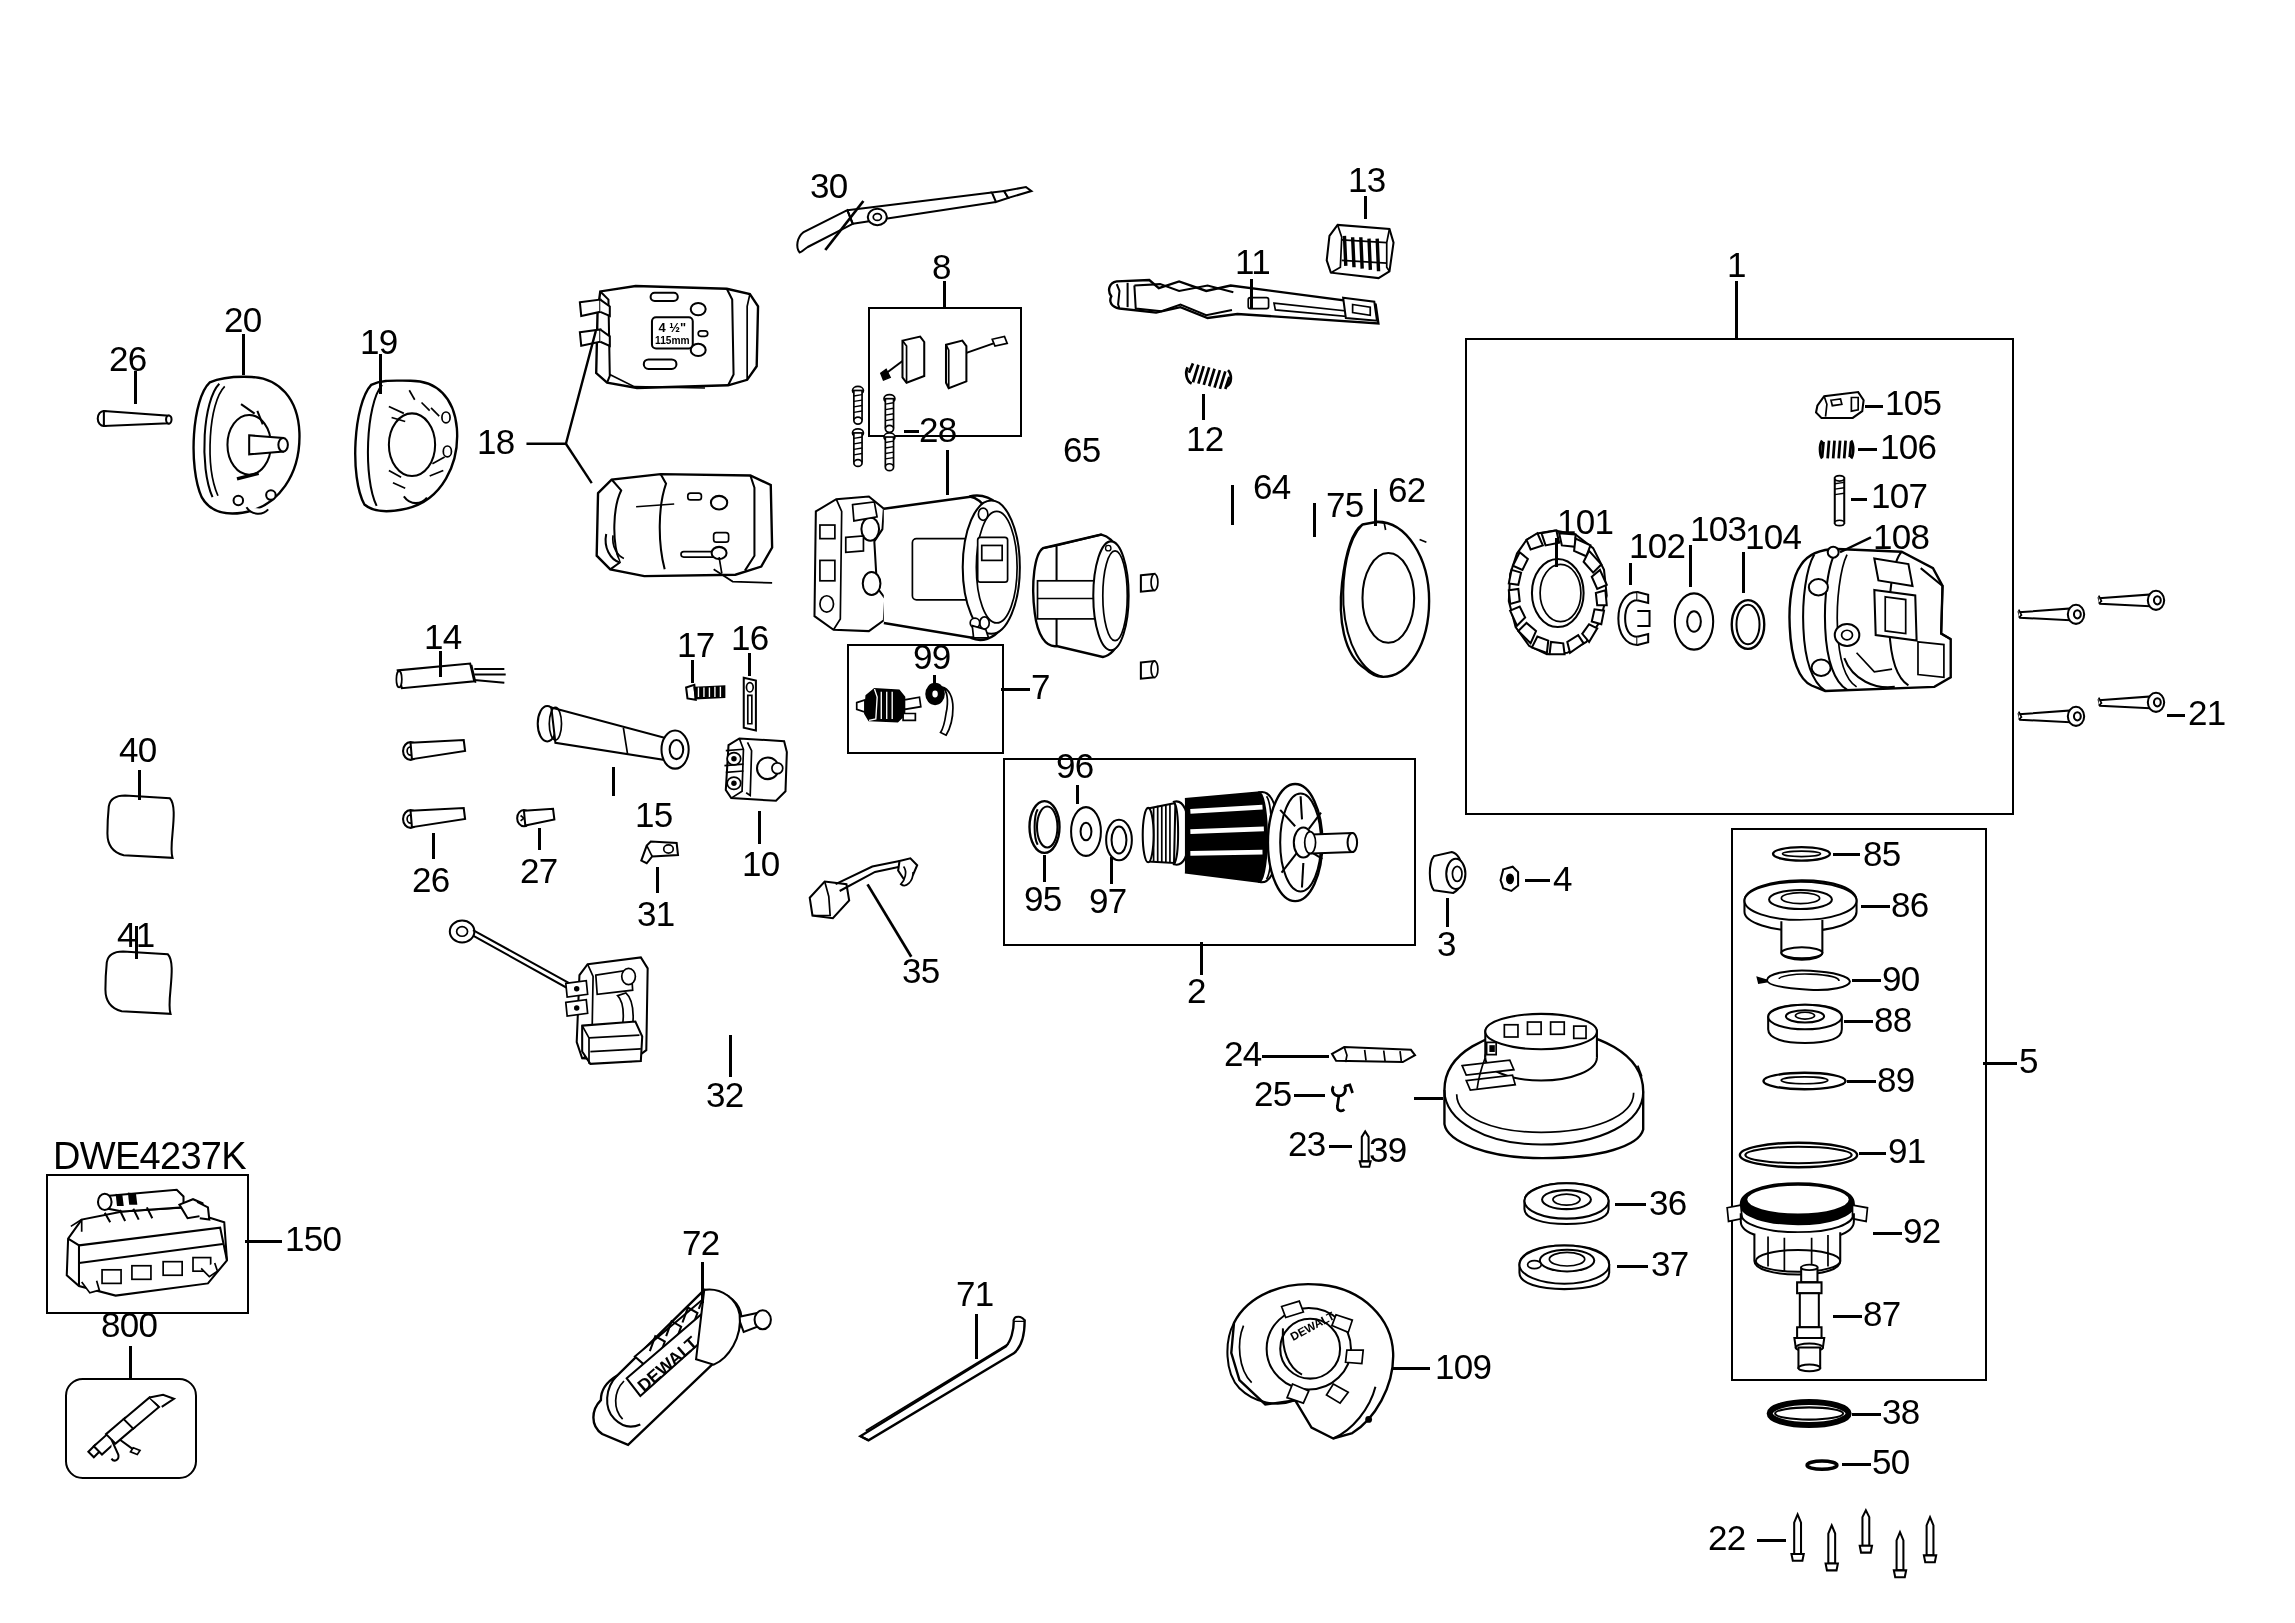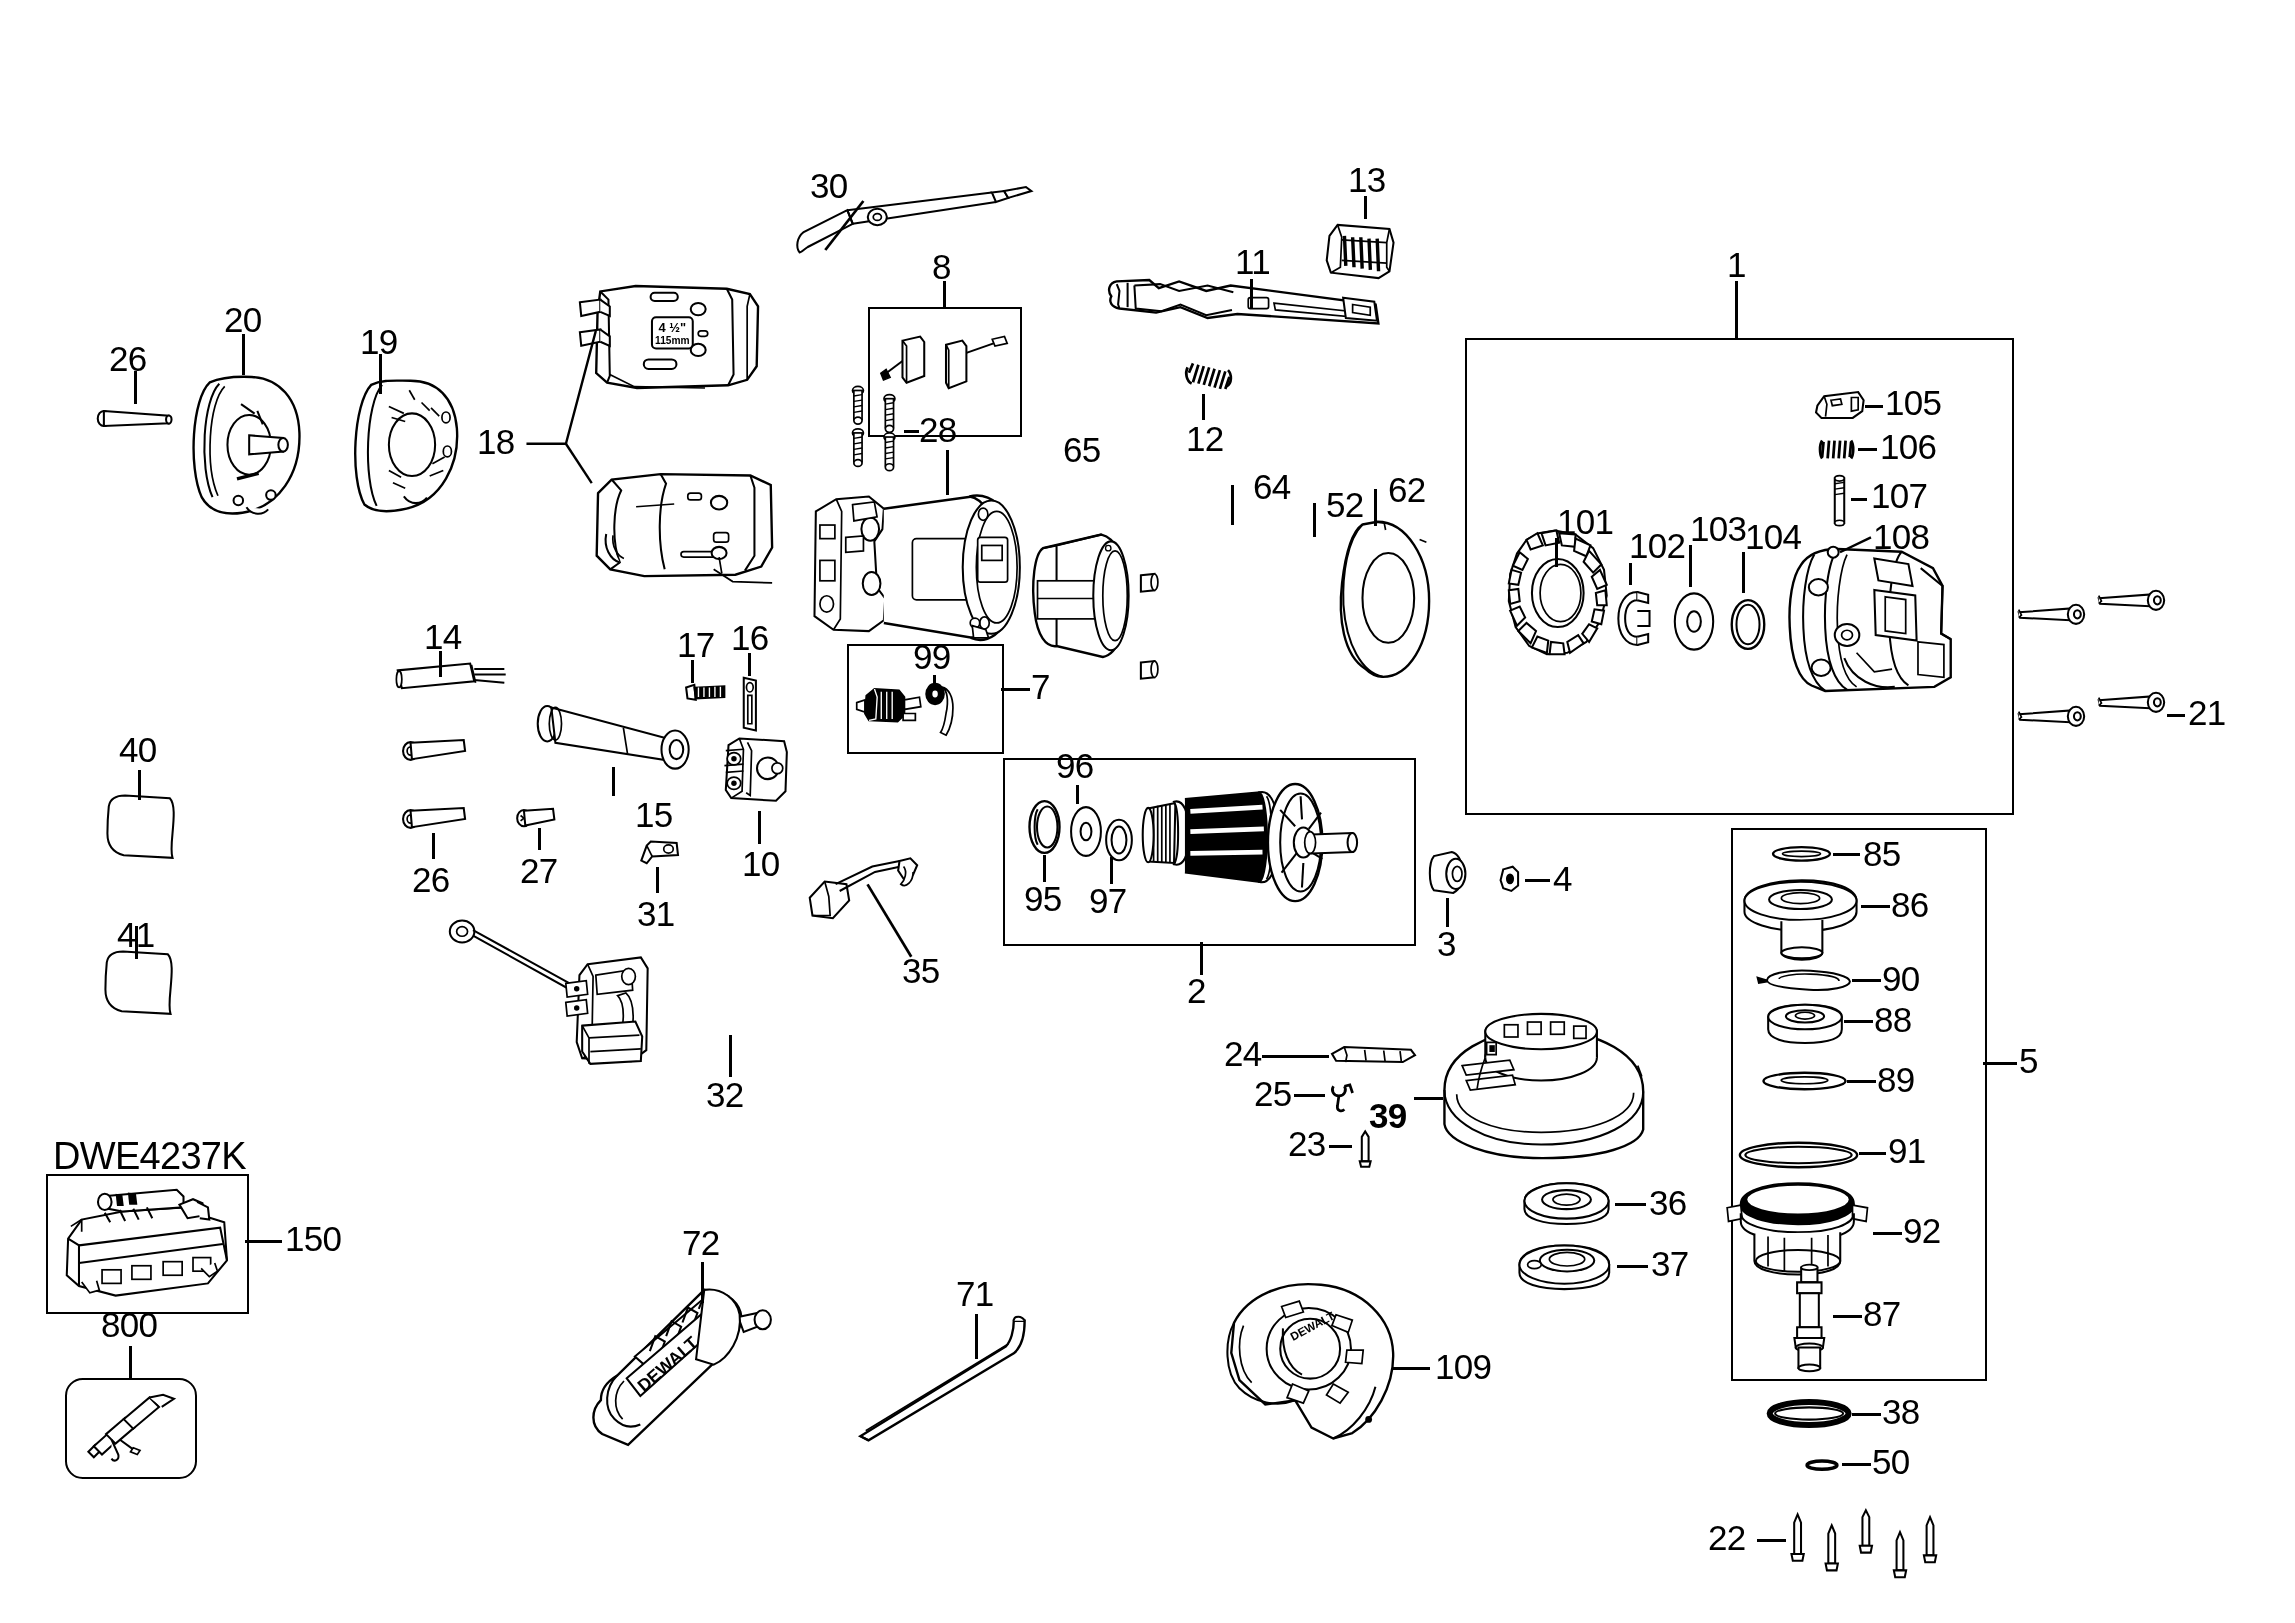--- a/index.html
+++ b/index.html
@@ -959,21 +959,21 @@
   <div class="lbl s" style="left:477px;top:424px;">18</div>
   <div class="lbl s" style="left:810px;top:168px;">30</div>
   <div class="lbl s" style="left:932px;top:249px;">8</div>
   <div class="lbl s" style="left:919px;top:412px;">28</div>
   <div class="lbl s" style="left:1235px;top:244px;">11</div>
   <div class="lbl s" style="left:1348px;top:162px;">13</div>
   <div class="lbl s" style="left:1186px;top:421px;">12</div>
   <div class="lbl s" style="left:1727px;top:247px;">1</div>
   <div class="lbl s" style="left:1063px;top:432px;">65</div>
   <div class="lbl s" style="left:1253px;top:469px;">64</div>
-  <div class="lbl s" style="left:1326px;top:487px;">52</div>
+  <div class="lbl s" style="left:1326px;top:487px;">75</div>
   <div class="lbl s" style="left:1388px;top:472px;">62</div>
   <div class="lbl s" style="left:1557px;top:504px;">101</div>
   <div class="lbl s" style="left:1629px;top:528px;">102</div>
   <div class="lbl s" style="left:1690px;top:511px;">103</div>
   <div class="lbl s" style="left:1745px;top:519px;">104</div>
   <div class="lbl s" style="left:1885px;top:385px;">105</div>
   <div class="lbl s" style="left:1880px;top:429px;">106</div>
   <div class="lbl s" style="left:1871px;top:478px;">107</div>
   <div class="lbl s" style="left:1873px;top:519px;">108</div>
   <div class="lbl s" style="left:2188px;top:695px;">21</div>
@@ -993,21 +993,21 @@
   <div class="lbl s" style="left:1056px;top:748px;">96</div>
   <div class="lbl s" style="left:1089px;top:883px;">97</div>
   <div class="lbl s" style="left:1187px;top:973px;">2</div>
   <div class="lbl s" style="left:1437px;top:926px;">3</div>
   <div class="lbl s" style="left:1553px;top:861px;">4</div>
   <div class="lbl s" style="left:706px;top:1077px;">32</div>
   <div class="lbl s" style="left:902px;top:953px;">35</div>
   <div class="lbl s" style="left:1224px;top:1036px;">24</div>
   <div class="lbl s" style="left:1254px;top:1076px;">25</div>
   <div class="lbl s" style="left:1288px;top:1126px;text-align:center;">23</div>
-  <div class="lbl s" style="left:1369px;top:1098px;font-weight:bold;">39</div>
+  <div class="lbl s" style="left:1369px;top:1132px;">39</div>
   <div class="lbl s" style="left:1649px;top:1185px;">36</div>
   <div class="lbl s" style="left:1651px;top:1246px;">37</div>
   <div class="lbl s" style="left:1863px;top:836px;">85</div>
   <div class="lbl s" style="left:1891px;top:887px;">86</div>
   <div class="lbl s" style="left:1882px;top:961px;">90</div>
   <div class="lbl s" style="left:1874px;top:1002px;">88</div>
   <div class="lbl s" style="left:1877px;top:1062px;">89</div>
   <div class="lbl s" style="left:1888px;top:1133px;">91</div>
   <div class="lbl s" style="left:1903px;top:1213px;">92</div>
   <div class="lbl s" style="left:1863px;top:1296px;">87</div>

